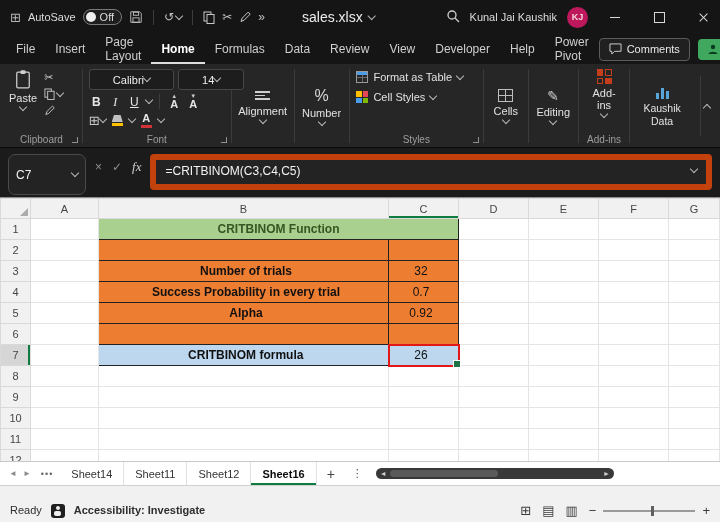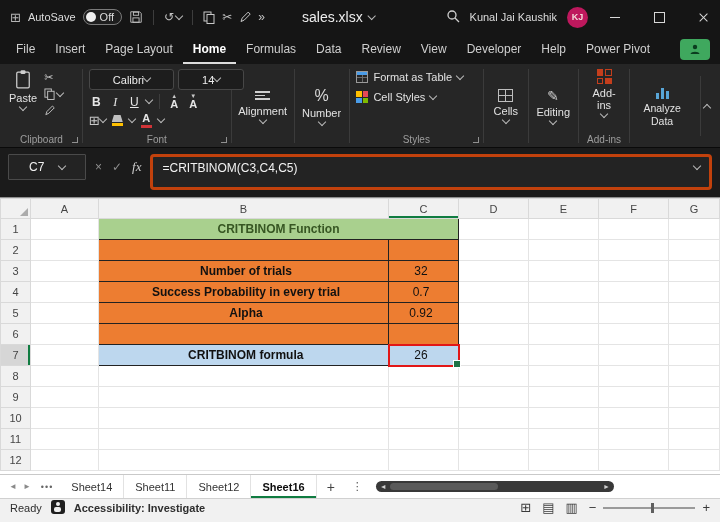--- a/index.html
+++ b/index.html
@@ -96,26 +96,26 @@
   .ic-analyze{display:flex;align-items:flex-end;gap:2px;height:14px;}
   .ic-analyze i{display:block;width:3px;background:#58A6D8;}
   .ic-analyze i:nth-child(1){height:6px;} .ic-analyze i:nth-child(2){height:11px;} .ic-analyze i:nth-child(3){height:8px;}
   .wraplabel{width:52px;line-height:1.15;font-size:10.5px;}
   .collapse-zone{margin-left:auto;display:flex;align-items:center;padding:0 6px;}
   .chv-up{transform:rotate(225deg);margin-top:3px;}
 
   
   .fbar{height:50px;background:#1b1b1b;display:flex;align-items:flex-start;gap:9px;
         padding:6px 8px;box-sizing:border-box;border-bottom:1px solid #8f8f8f;flex:0 0 auto;}
-  .namebox{width:78px;height:26px;display:flex;align-items:center;justify-content:space-between;
-        padding:0 20px;background:#232323;border:1px solid #4a4a4a;border-radius:1px;
+  .namebox{width:78px;height:41px;display:flex;align-items:center;justify-content:space-between;
+        padding:0 7px;background:#232323;border:1px solid #4a4a4a;border-radius:7px;
         font-size:12px;color:#f0f0f0;box-sizing:border-box;}
   .fx-cluster{display:flex;align-items:center;gap:10px;height:26px;color:#8f8f8f;font-size:12px;}
   .fxlabel{font-style:italic;color:#cfcfcf;font-family:"Liberation Serif",serif;font-size:13px;}
-  .formula-box{flex:1;height:36px;background:#232323;border:3px solid #c2410c;border-radius:4px;
+  .formula-box{flex:1;height:36px;background:#232323;border:6px solid #c2410c;border-radius:4px;
         padding:4px 24px 0 9px;font-size:12px;color:#f2f2f2;position:relative;box-sizing:border-box;}
   .fchev{position:absolute;right:9px;top:9px;}
 
   
   .gridwrap{flex:1;overflow:hidden;background:#fff;}
   table.grid{border-collapse:collapse;table-layout:fixed;width:720px;}
   th,td{padding:0;height:21px;box-sizing:border-box;overflow:hidden;white-space:nowrap;}
   tr.hdr th{height:20px;background:#F1F1F1;border:1px solid #D9D9D9;font-weight:normal;
             font-size:11px;color:#454545;}
   th.corner{position:relative;}
@@ -146,21 +146,21 @@
   .stab.active{font-weight:bold;color:#0c0c0c;box-shadow:inset 0 -2px 0 #107C41;}
   .addtab{padding:0 10px;font-size:14px;color:#444;}
   .kebab{color:#555;padding:0 7px;font-size:11px;}
   .hscroll{margin-left:6px;flex:0 0 238px;height:11px;border-radius:6px;background:#383838;
            display:flex;align-items:center;padding:0 4px;gap:3px;box-sizing:border-box;}
   .hthumb{height:7px;flex:0 0 108px;background:#5a5a5a;border-radius:4px;}
   .harrow{color:#cfcfcf;font-size:7px;line-height:1;}
 
   
   .statusbar{height:24px;background:#F1F1F1;border-top:1px solid #D0D0D0;display:flex;
-             align-items:flex-end;gap:9px;padding:8px 10px;font-size:11px;color:#2e2e2e;
+             align-items:flex-start;gap:9px;padding:18px 10px;font-size:11px;color:#2e2e2e;
              box-sizing:border-box;flex:0 0 auto;}
   .a11y{width:14px;height:14px;background:#1f1f1f;border-radius:3px;position:relative;flex:0 0 auto;}
   .a11y::before{content:"";position:absolute;top:2px;left:5px;width:4px;height:4px;border-radius:50%;background:#f0f0f0;}
   .a11y::after{content:"";position:absolute;top:7px;left:3.5px;width:7px;height:5px;border-radius:2px;background:#f0f0f0;}
   .a11y-label{font-weight:bold;}
   .sb-right{margin-left:auto;display:flex;align-items:center;gap:11px;color:#3a3a3a;}
   .viewic{font-size:13px;color:#3a3a3a;line-height:1;}
   .zoomwrap{display:flex;align-items:center;gap:7px;}
   .zoombtn{font-size:13px;color:#3a3a3a;line-height:1;}
   .zoomtrack{width:92px;height:2px;background:#9a9a9a;position:relative;}
@@ -236,20 +236,26 @@
     <span class="mtab">Page Layout</span>
     <span class="mtab active">Home</span>
     <span class="mtab">Formulas</span>
     <span class="mtab">Data</span>
     <span class="mtab">Review</span>
     <span class="mtab">View</span>
     <span class="mtab">Developer</span>
     <span class="mtab">Help</span>
     <span class="mtab">Power Pivot</span>
     <span class="mright">
+      <span class="comments-btn">
+        <svg width="13" height="12" viewBox="0 0 14 13">
+            <path d="M1 1h12v8H6l-3 3V9H1z" fill="none" stroke="#d8d8d8"></path>
+          </svg>
+        <span>Comments</span>
+      </span>
       <span class="share-btn">
         <svg width="12" height="12" viewBox="0 0 12 12">
             <circle cx="6" cy="4" r="2.2" fill="#0b3d1f"></circle>
             <path d="M1.5 11c.5-3 8.5-3 9 0z" fill="#0b3d1f"></path>
           </svg>
       </span>
     </span>
   </div>
 
   <div class="ribbon">
@@ -426,21 +432,21 @@
 
     <div class="rdiv"></div>
 
     <div class="rgroup nolabel" style="width:58px;">
       <div class="bigbtn">
         <span class="ic-analyze">
             <i></i>
             <i></i>
             <i></i>
           </span>
-        <span class="wraplabel">Analyze Data</span>
+        <span class="wraplabel">Kaushik Data</span>
       </div>
     </div>
 
     <div class="collapse-zone">
       <div class="rdiv" style="height:60px;"></div>
       <span class="chv chv-up"></span>
     </div>
   </div>
 
   <div class="fbar">

